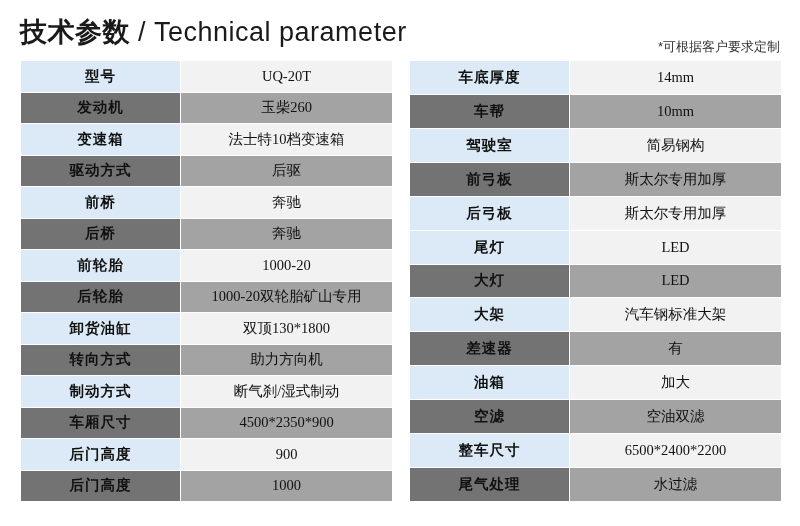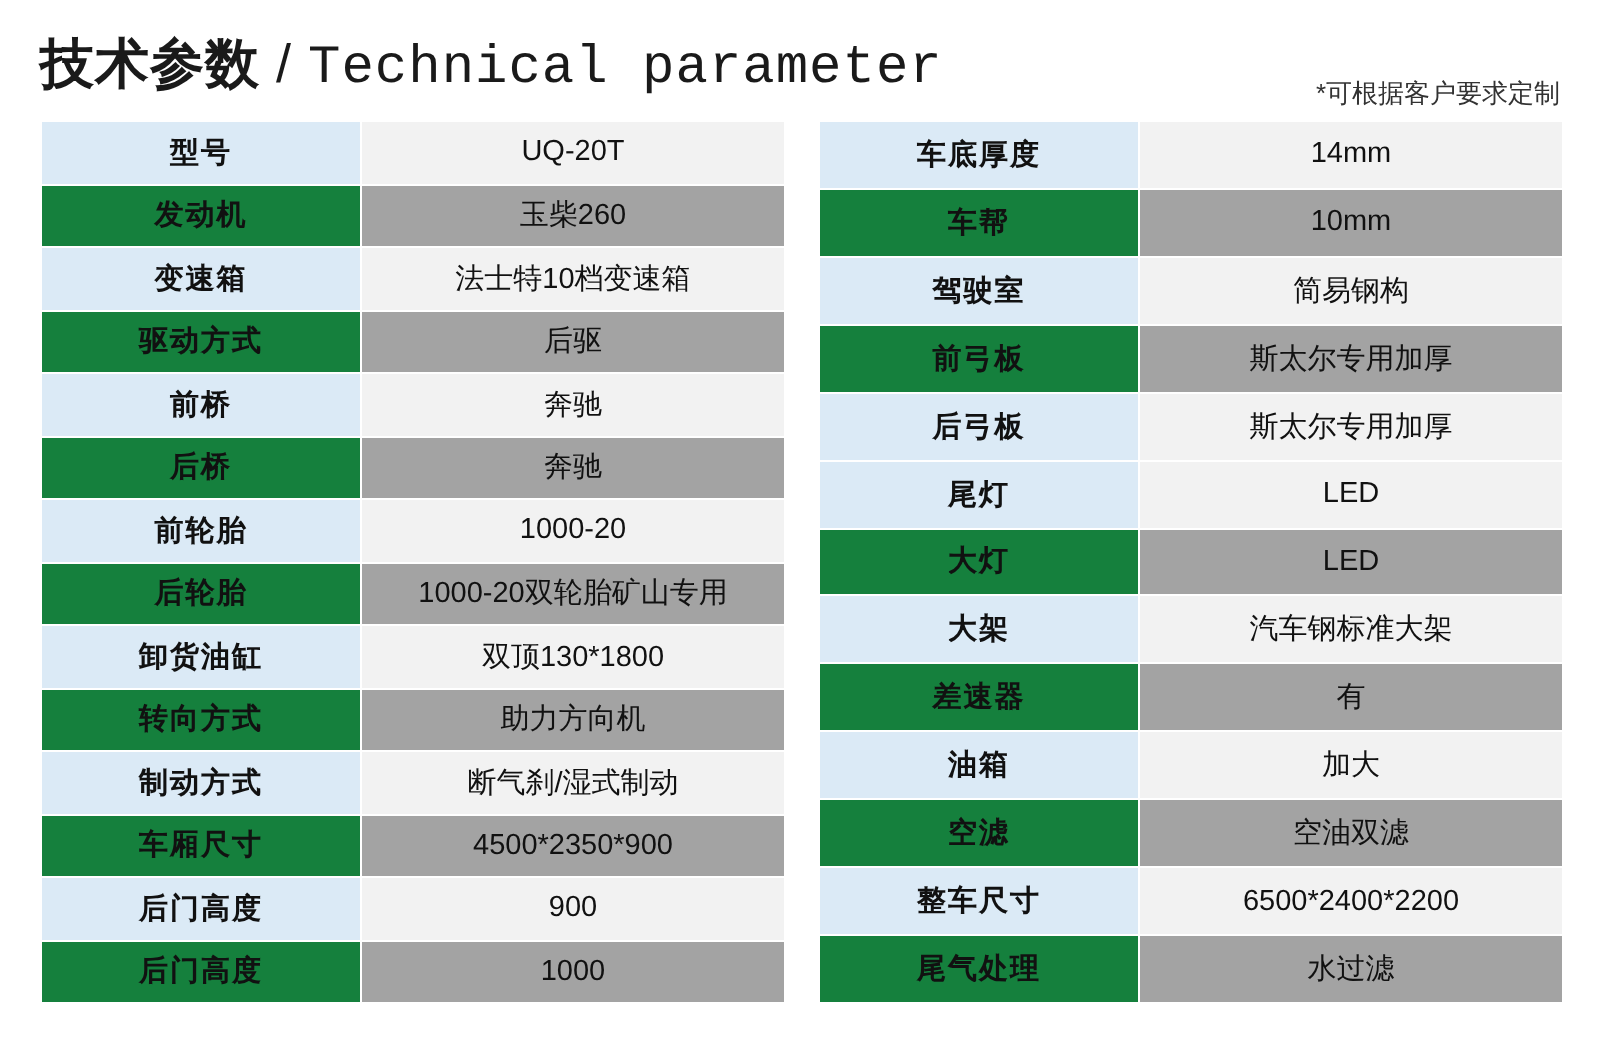--- a/index.html
+++ b/index.html
@@ -34,21 +34,21 @@
     color: #1a1a1a;
     letter-spacing: 0.5px;
     white-space: nowrap;
   }
   .title .slash {
     font-weight: normal;
     color: #1a1a1a;
   }
   .title .en {
     font-weight: normal;
-    font-family: Liberation Mono, monospace;
+    font-family: Liberation Sans, sans-serif;
   }
   .note {
     position: absolute;
     right: 20px;
     top: 12px;
     font-size: 13px;
     color: #333333;
     white-space: nowrap;
     margin-top: 12px;
   }
@@ -58,21 +58,21 @@
     top: 60px;
     width: 760px;
     display: flex;
     gap: 16px;
   }
   table {
     border-collapse: collapse;
     width: 372px;
     table-layout: fixed;
   }
-  tr { height: 31.5px; }
+  tr { height: 31.5px; font-family: Liberation Serif, serif; }
   td {
     border: 1px solid #ffffff;
     font-size: 14.5px;
     text-align: center;
     color: #111111;
     padding: 0 2px;
     overflow: hidden;
     white-space: nowrap;
   }
   td.label {
@@ -80,21 +80,21 @@
     background: #dbeaf6;
     font-weight: bold;
     letter-spacing: 1px;
   }
   td.value {
     width: 212px;
     background: #f2f2f2;
     font-weight: normal;
     margin-left: 33px;
   }
-  tr.alt td.label { background: #15803d; }
+  tr.alt td.label { background: #737373; }
   tr.alt td.value { background: #a3a3a3; }
 </style>
 </head>
 <body>
 
 <div class="page">
 
   <div class="header">
     <div class="title">
       <span>技术参数</span><span class="slash"> / </span><span class="en">Technical parameter</span>

